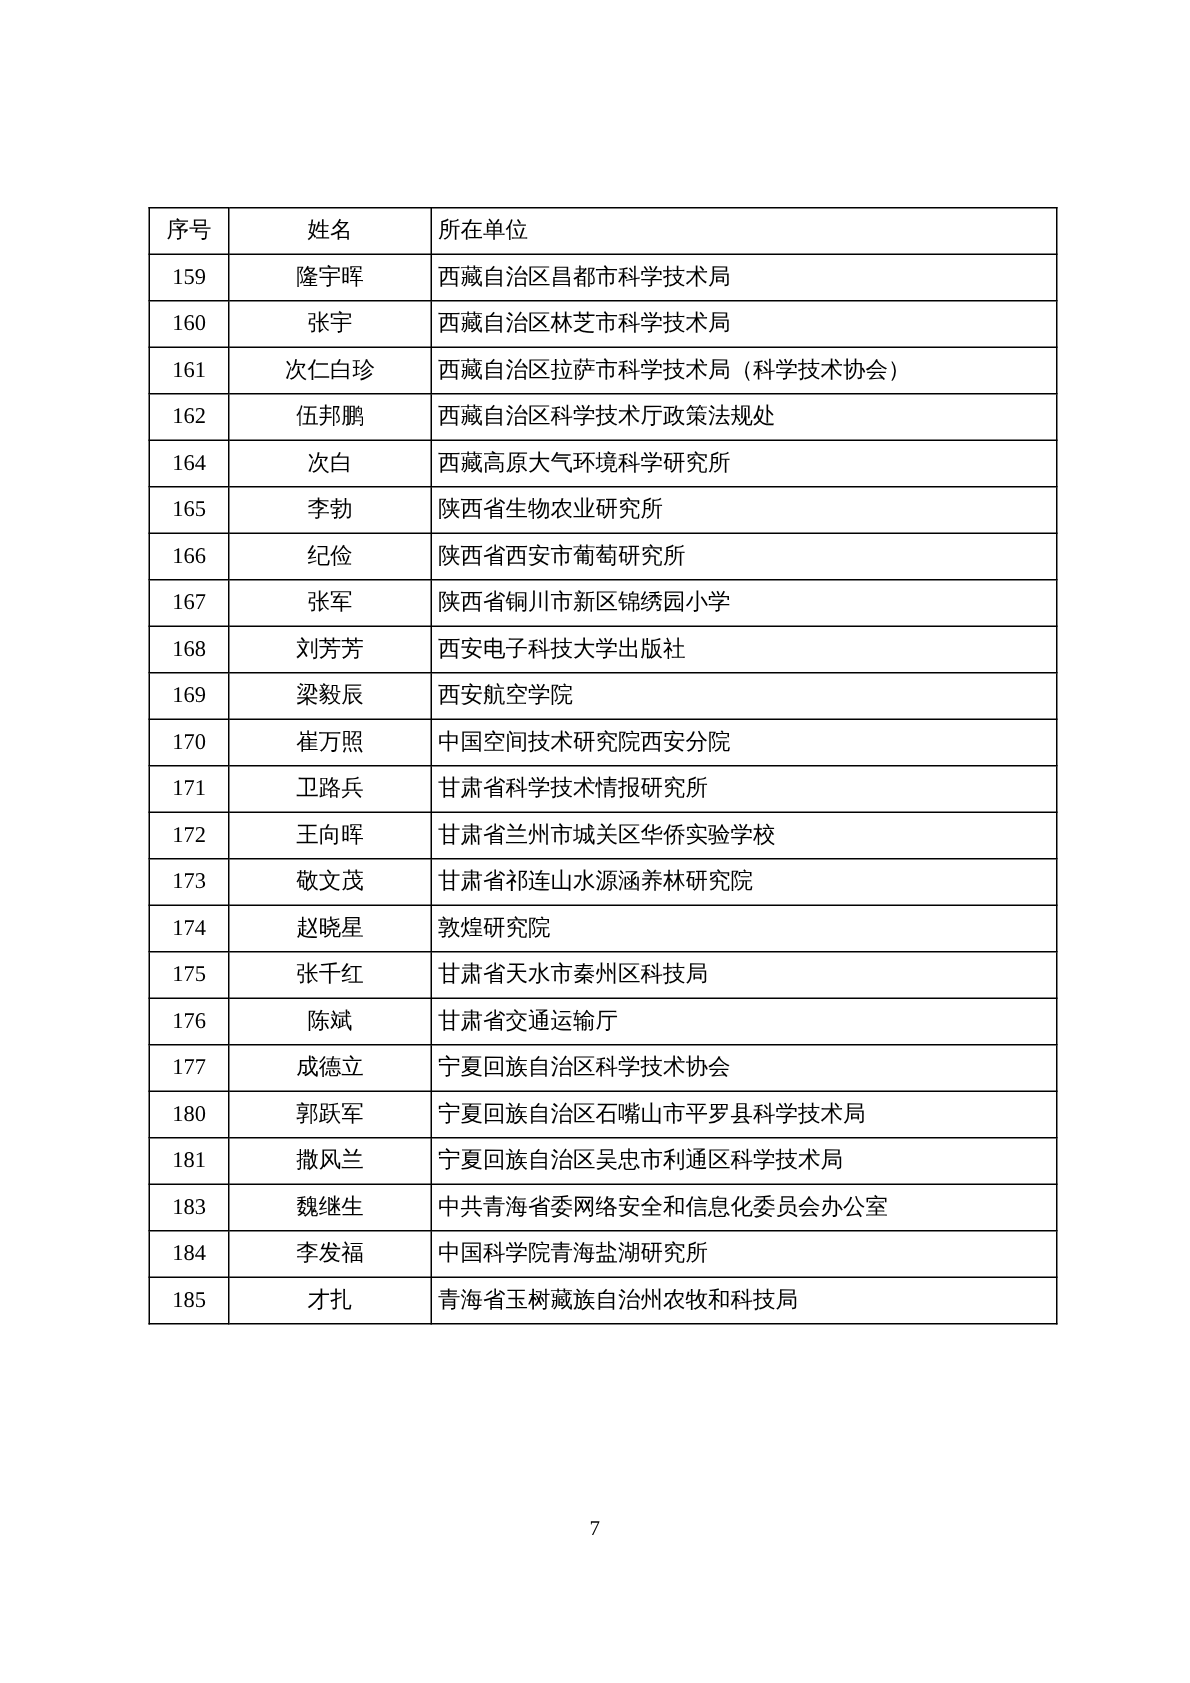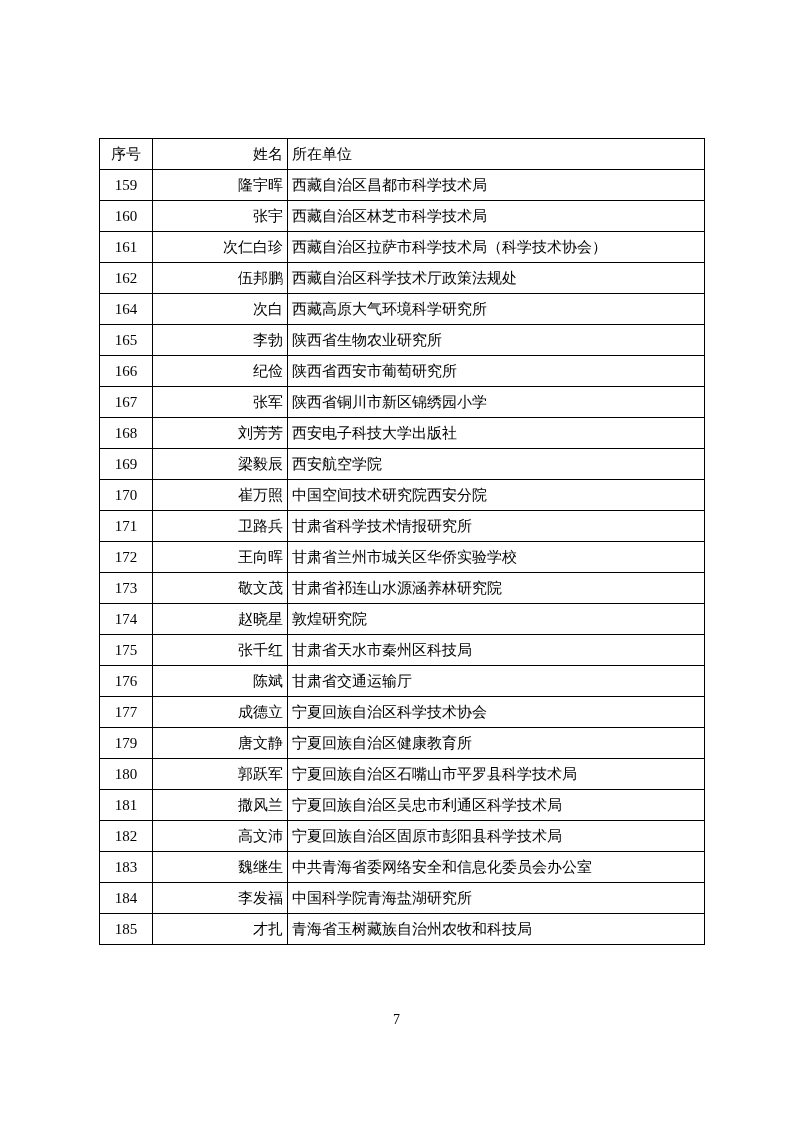--- a/index.html
+++ b/index.html
@@ -38,21 +38,21 @@
     font-weight: normal;
     padding: 0 4px;
     line-height: 1.1;
     vertical-align: middle;
   }
   col.c-no { width: 53px; }
   col.c-name { width: 135px; }
   col.c-org { width: 417px; }
 
   td.no, th.no { text-align: center; }
-  td.name, th.name { text-align: right; }
+  td.name, th.name { text-align: center; }
   td.org { text-align: left; padding-left: 8px; }
   th.org { text-align: left; }
 
   thead th {
     font-size: 15px;
   }
   .page-number {
     position: absolute;
     top: 1012px;
     left: 0;
@@ -166,40 +166,30 @@
           <td class="no">176</td>
           <td class="name">陈斌</td>
           <td class="org">甘肃省交通运输厅</td>
         </tr>
         <tr>
           <td class="no">177</td>
           <td class="name">成德立</td>
           <td class="org">宁夏回族自治区科学技术协会</td>
         </tr>
         <tr>
-          <td class="no">179</td>
-          <td class="name">唐文静</td>
-          <td class="org">宁夏回族自治区健康教育所</td>
-        </tr>
-        <tr>
           <td class="no">180</td>
           <td class="name">郭跃军</td>
           <td class="org">宁夏回族自治区石嘴山市平罗县科学技术局</td>
         </tr>
         <tr>
           <td class="no">181</td>
           <td class="name">撒风兰</td>
           <td class="org">宁夏回族自治区吴忠市利通区科学技术局</td>
         </tr>
         <tr>
-          <td class="no">182</td>
-          <td class="name">高文沛</td>
-          <td class="org">宁夏回族自治区固原市彭阳县科学技术局</td>
-        </tr>
-        <tr>
           <td class="no">183</td>
           <td class="name">魏继生</td>
           <td class="org">中共青海省委网络安全和信息化委员会办公室</td>
         </tr>
         <tr>
           <td class="no">184</td>
           <td class="name">李发福</td>
           <td class="org">中国科学院青海盐湖研究所</td>
         </tr>
         <tr>

